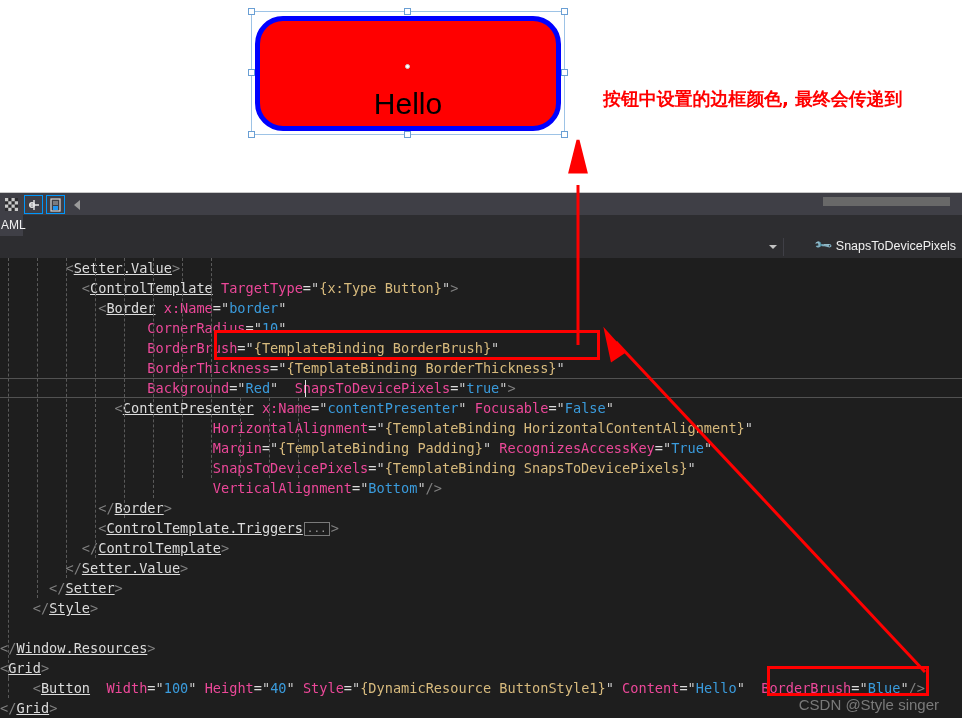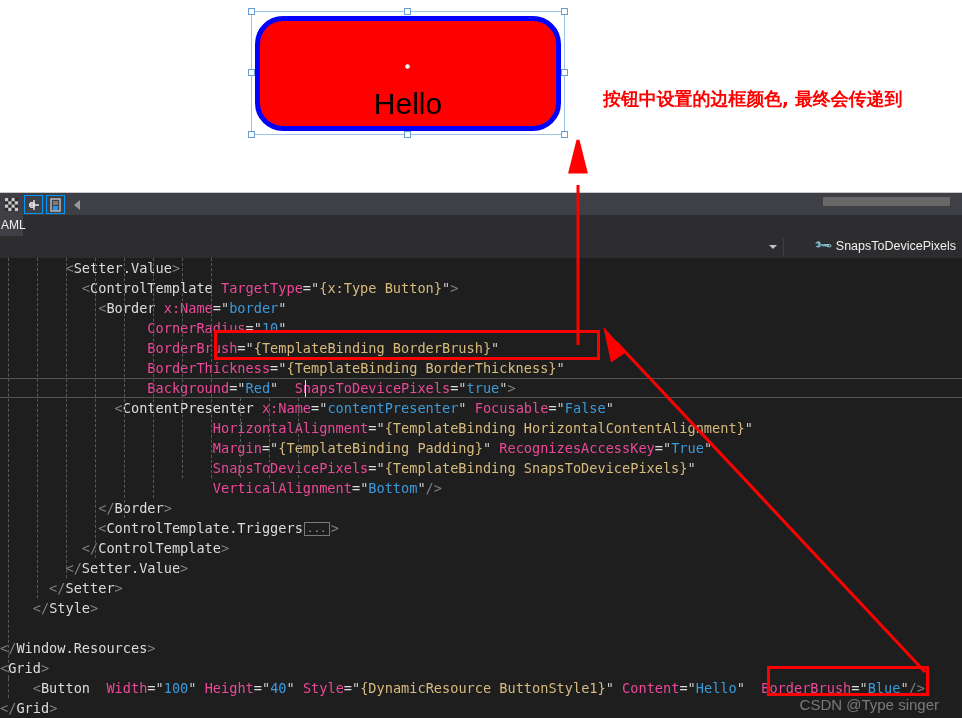--- a/index.html
+++ b/index.html
@@ -149,21 +149,21 @@
   #curline{
     position:absolute;left:0;width:962px;height:20px;
     border-top:1px solid #525252;border-bottom:1px solid #525252;
     box-sizing:border-box;pointer-events:none;
   }
   #caret{
     position:absolute;width:1px;height:17px;background:#e6e6e6;
   }
   
   .t-bracket{color:#808080;}
-  .t-elem{color:#dcdcdc;}
+  .t-elem{color:#dcdcdc;text-decoration:underline;}
   .t-attr{color:#ec4899;}
   .t-eq{color:#dcdcdc;}
   .t-quote{color:#c8c8c8;}
   .t-val{color:#3a9bdc;}
   .t-markup{color:#d7ba7d;}
   .t-ns{color:#dcdcdc;}
   .collapse{
     display:inline-block;border:1px solid #7a7a7a;color:#9a9a9a;
     font-size:11px;line-height:12px;padding:0 2px;margin:0 1px;
     position:relative;top:-1px;
@@ -274,13 +274,13 @@
   <g stroke="#ff0000" stroke-width="3" fill="#ff0000">
     <line x1="578" y1="185" x2="578" y2="345"></line>
     <polygon points="578,140 570,172 586,172"></polygon>
   </g>
   <g stroke="#ff0000" stroke-width="3" fill="#ff0000">
     <line x1="616" y1="342" x2="925" y2="672"></line>
     <polygon points="606,332 624,352 612,360"></polygon>
   </g>
 </svg>
 
-<div id="watermark">CSDN @Type singer</div>
+<div id="watermark">CSDN @Style singer</div>
 
 </body></html>

